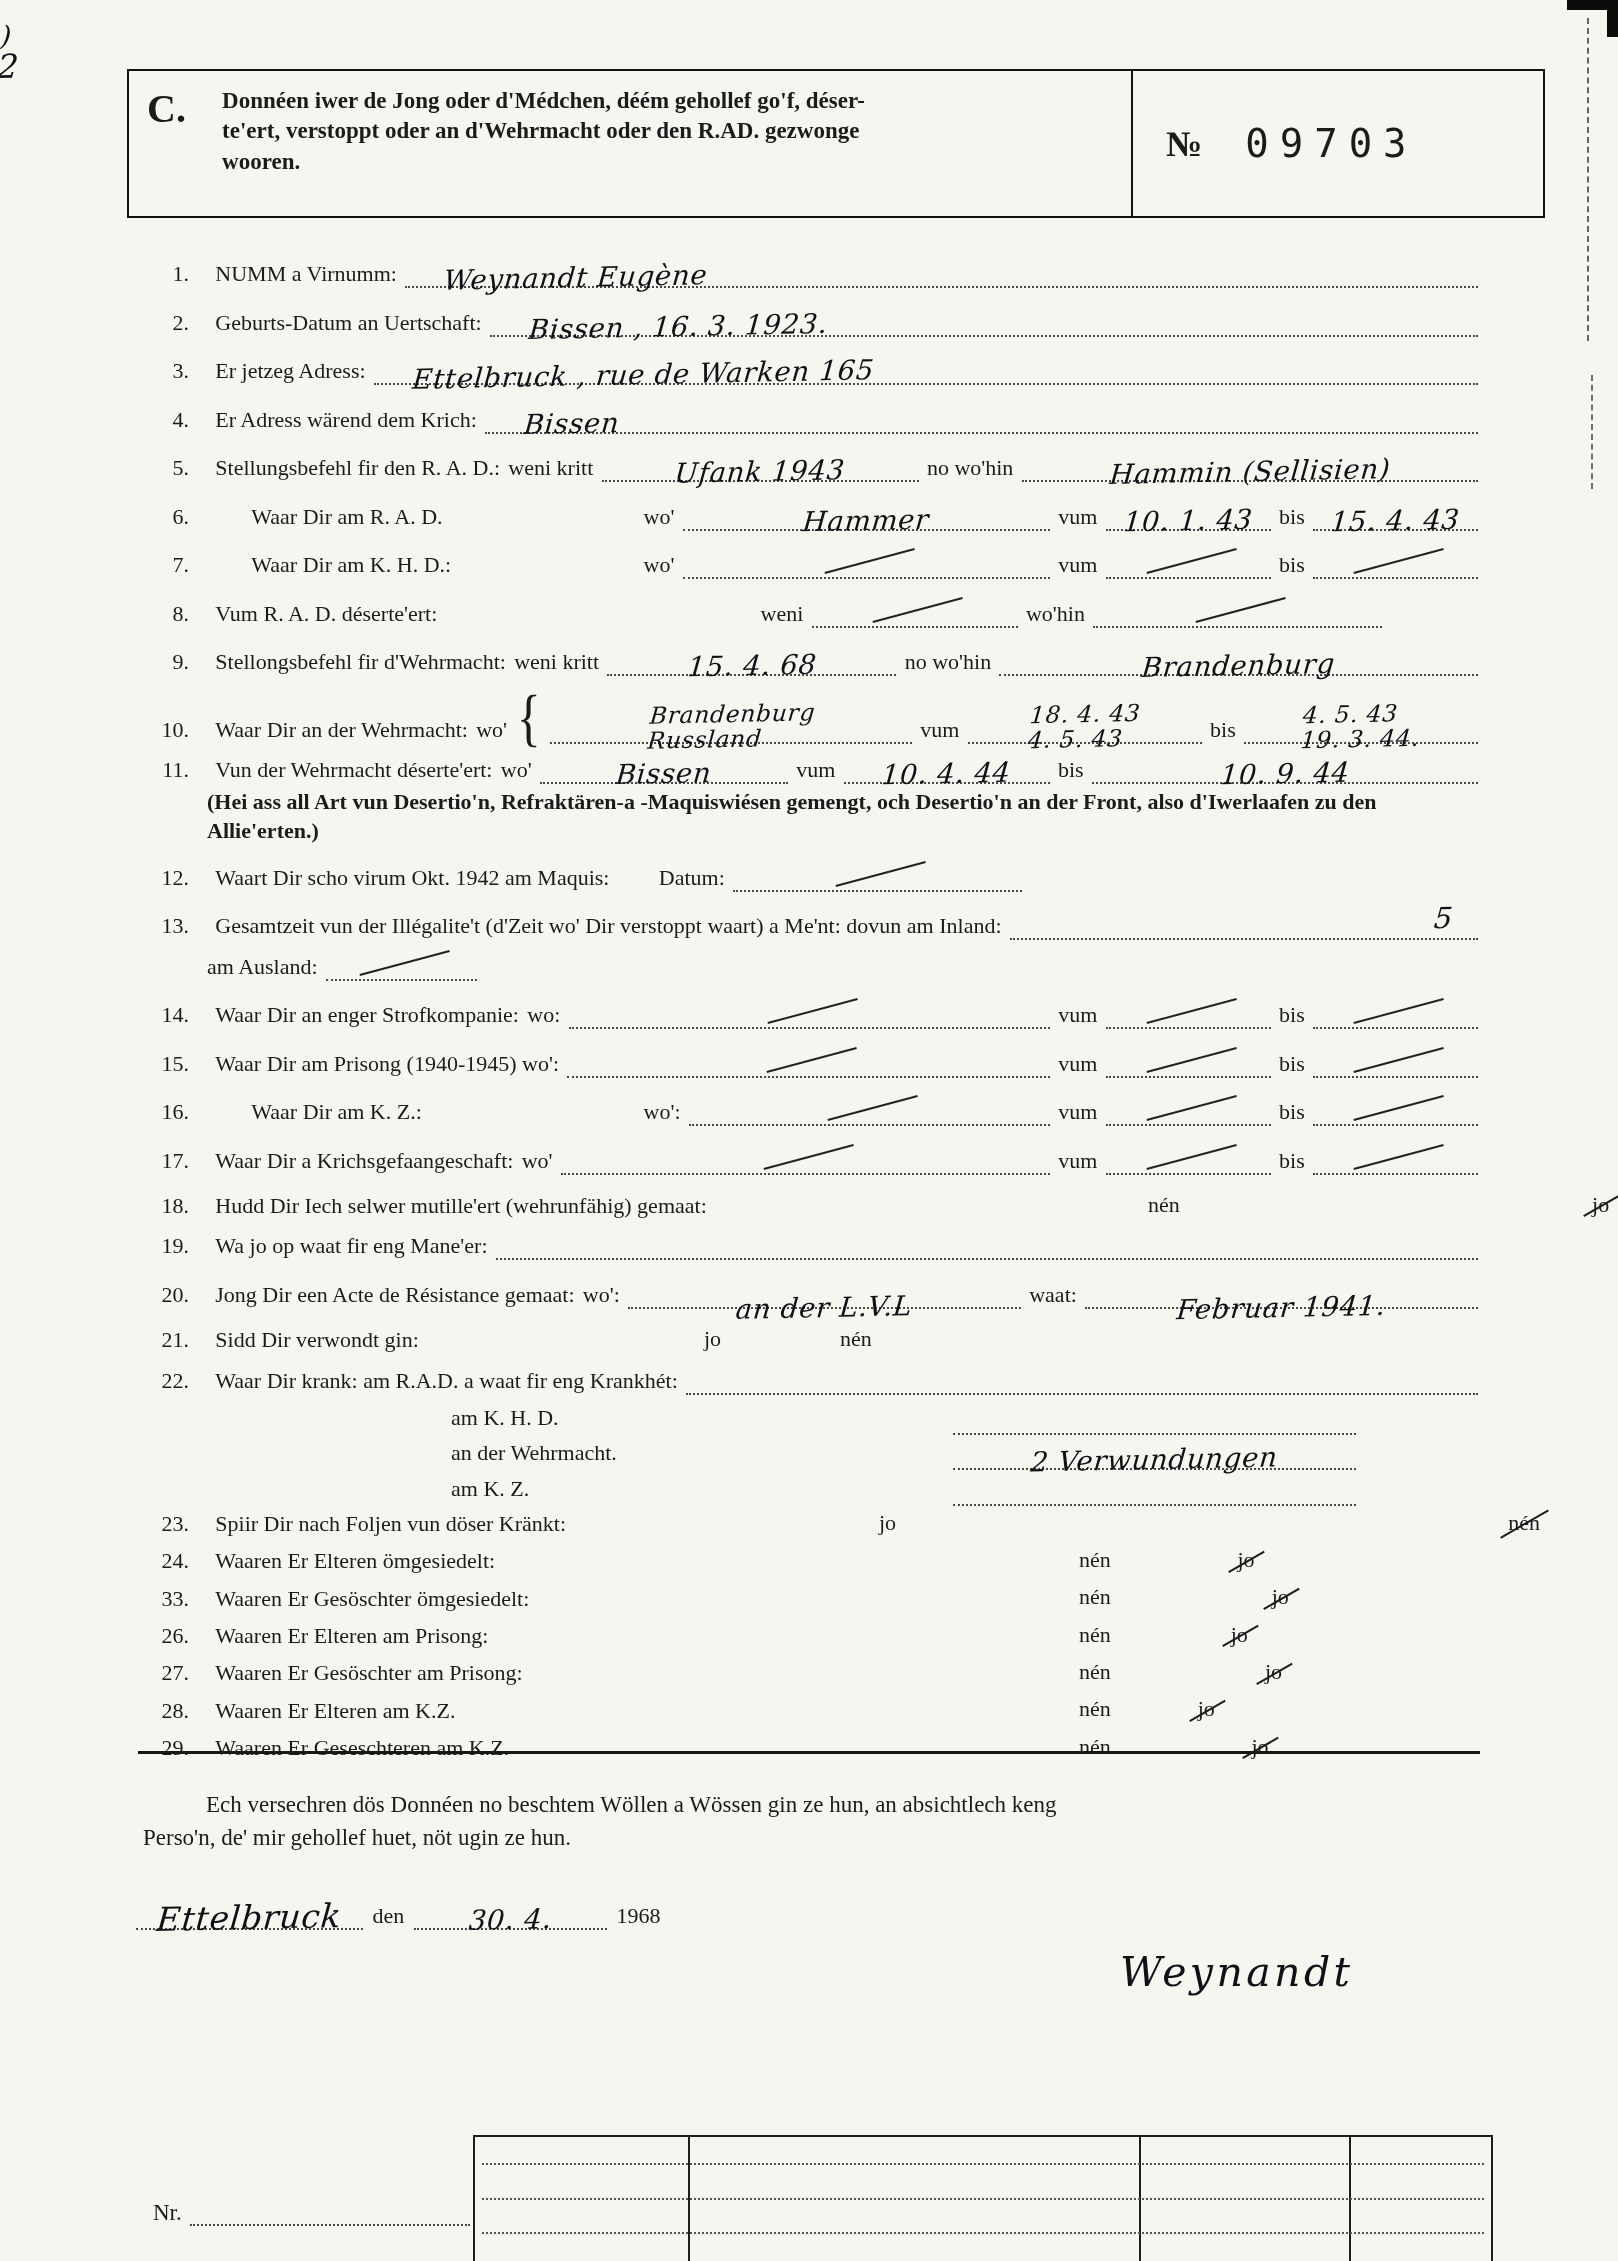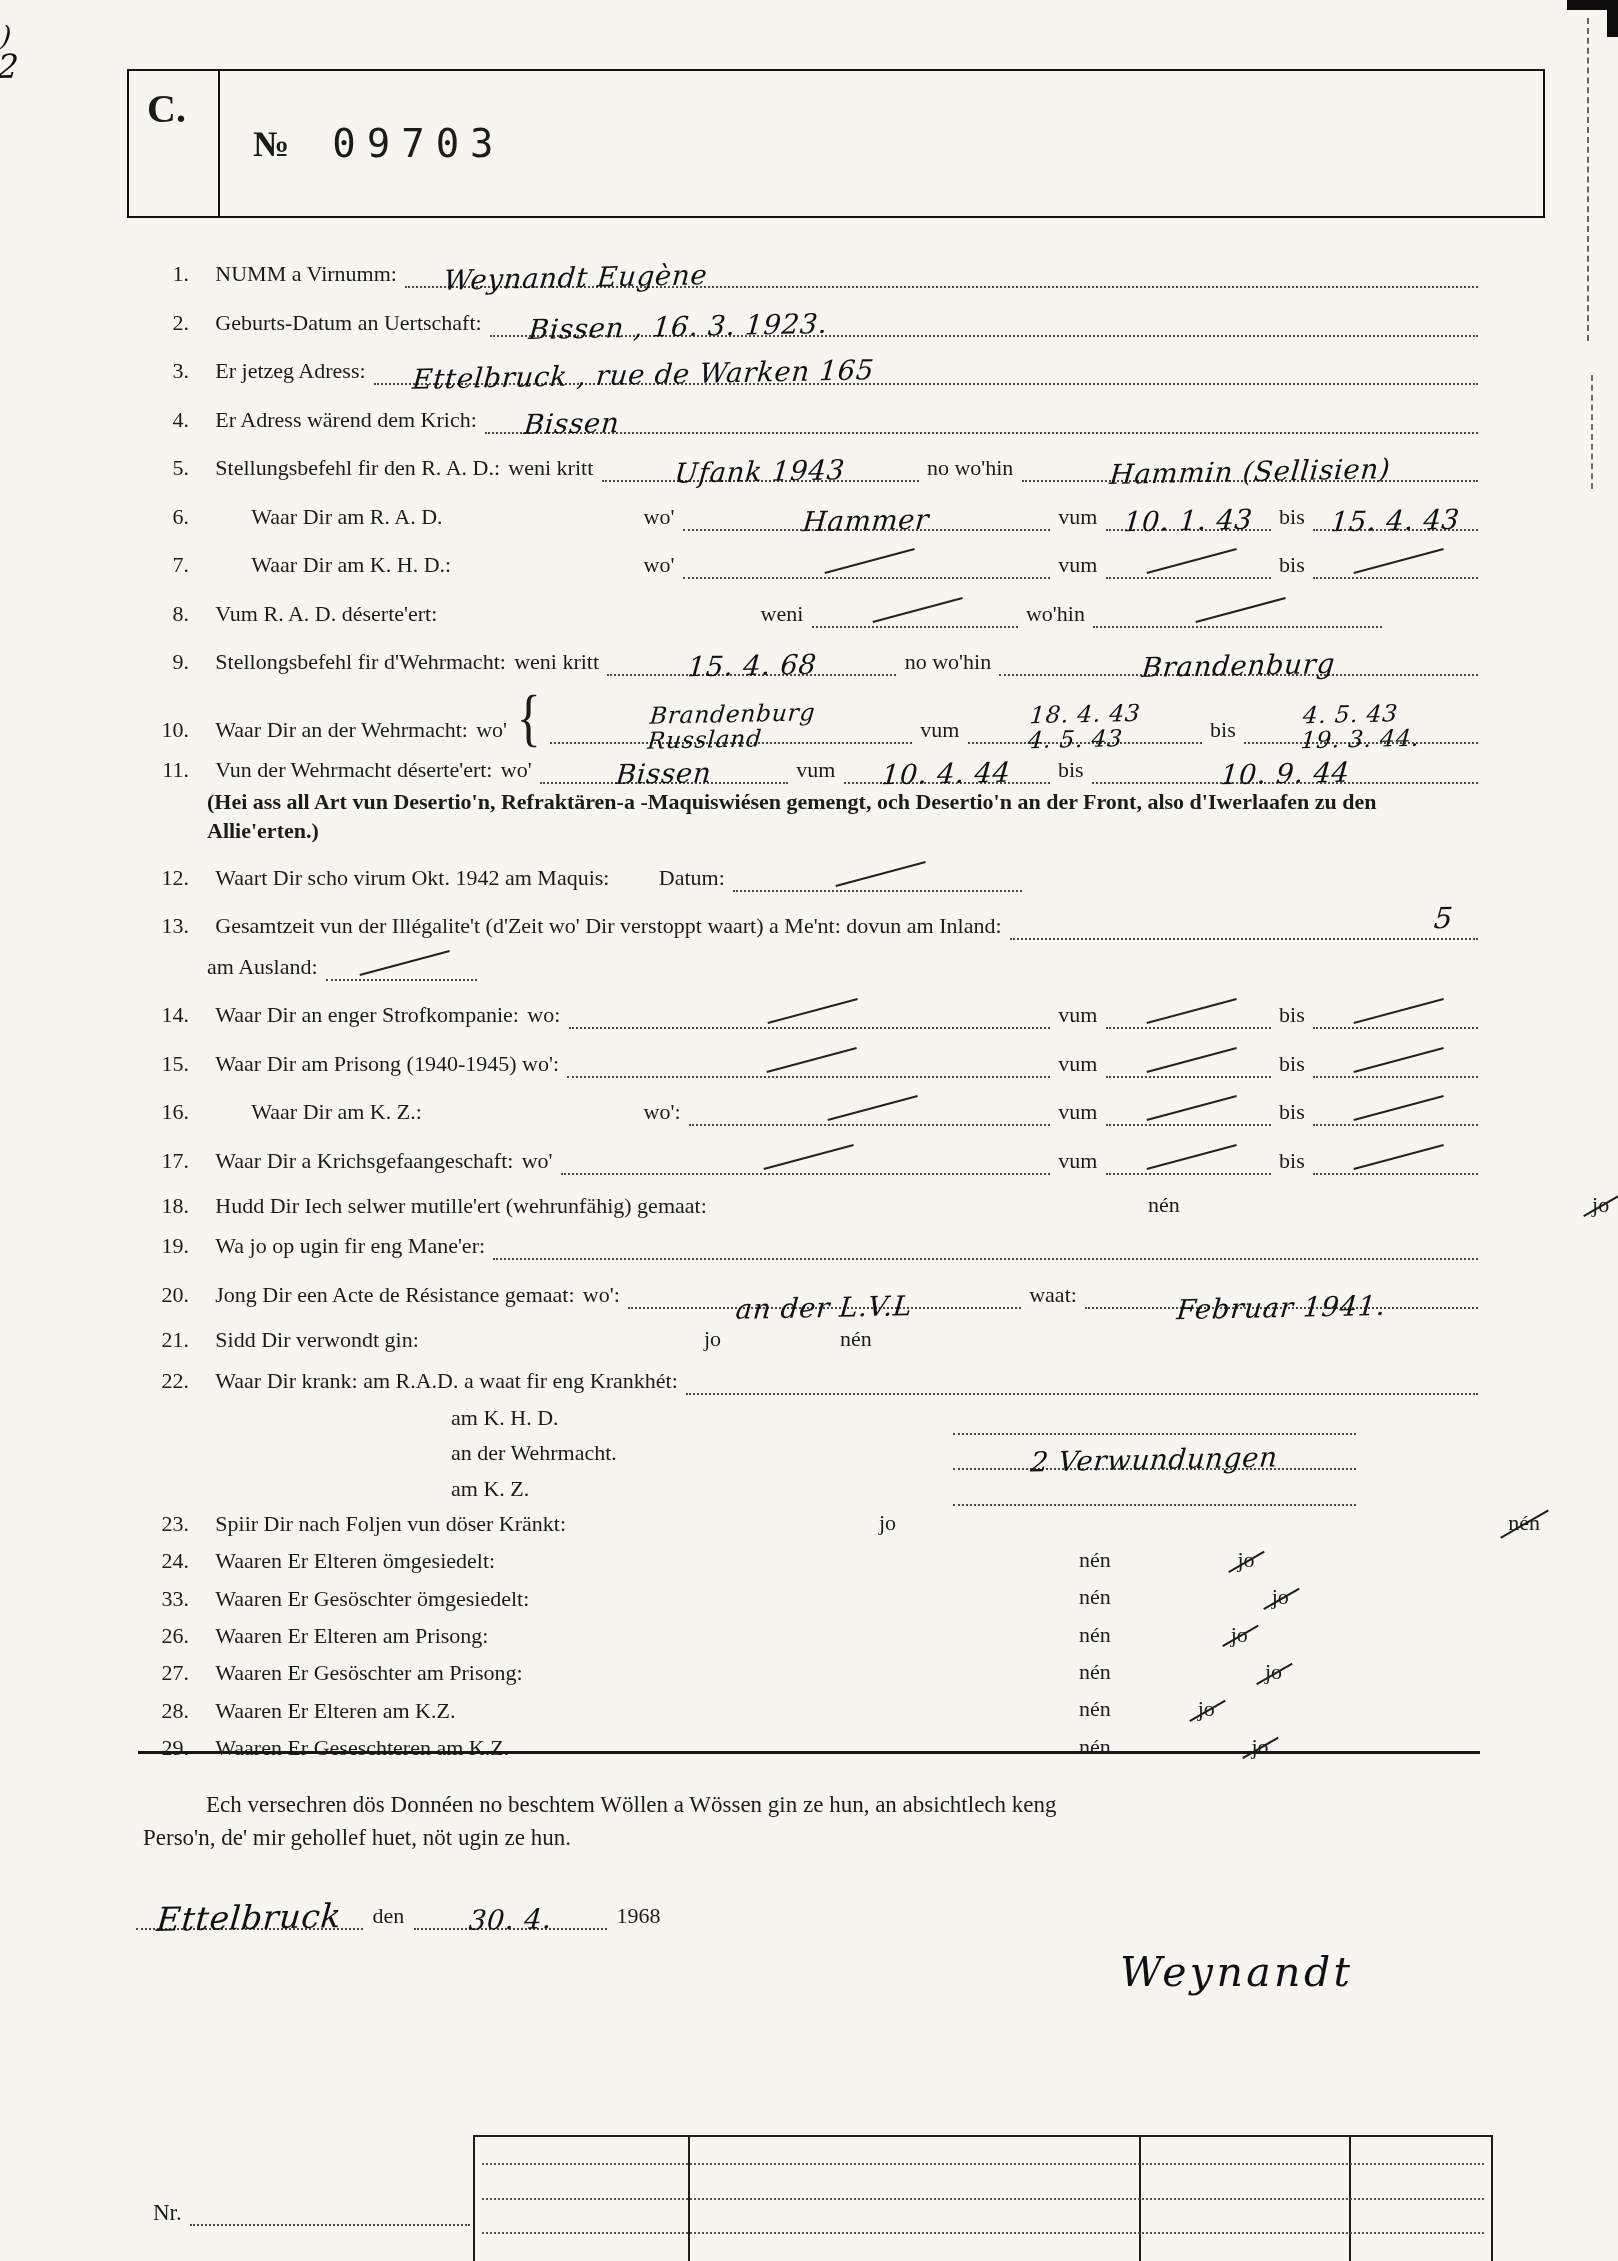--- a/index.html
+++ b/index.html
@@ -127,20 +127,23 @@
 
   <div class="corner1"></div>
   <div class="corner2"></div>
   <div class="fold"></div>
   <div class="fold2"></div>
   <div class="mm1 hw">1)</div>
   <div class="mm2 hw big">2</div>
 
   <div class="header-box">
     <div class="header-letter">C.</div>
+    <div class="header-text">Donnéen iwer de Jong oder d'Médchen, déém gehollef go'f, déser-
+te'ert, verstoppt oder an d'Wehrmacht oder den R.AD. gezwonge
+wooren.</div>
     <div class="header-number">
       <span class="no-sign">№</span>
       <span class="no-value">09703</span>
     </div>
   </div>
 
   <div class="items">
 
     <div class="row">
       <span class="num">1.</span>
@@ -380,21 +383,21 @@
 
     <div class="row jn row18">
       <span class="num">18.</span>
       <span class="lbl">Hudd Dir Iech selwer mutille'ert (wehrunfähig) gemaat:</span>
       <span class="jo struck">jo</span>
       <span class="nen">nén</span>
     </div>
 
     <div class="row">
       <span class="num">19.</span>
-      <span class="lbl">Wa jo op ugin fir eng Mane'er:</span>
+      <span class="lbl">Wa jo op waat fir eng Mane'er:</span>
       <span class="f g"></span>
     </div>
 
     <div class="row">
       <span class="num">20.</span>
       <span class="lbl">Jong Dir een Acte de Résistance gemaat:</span>
       <span class="lbl">wo':</span>
       <span class="f g">
           <span class="hw low nowrap">an der L.V.L</span>
         </span>

